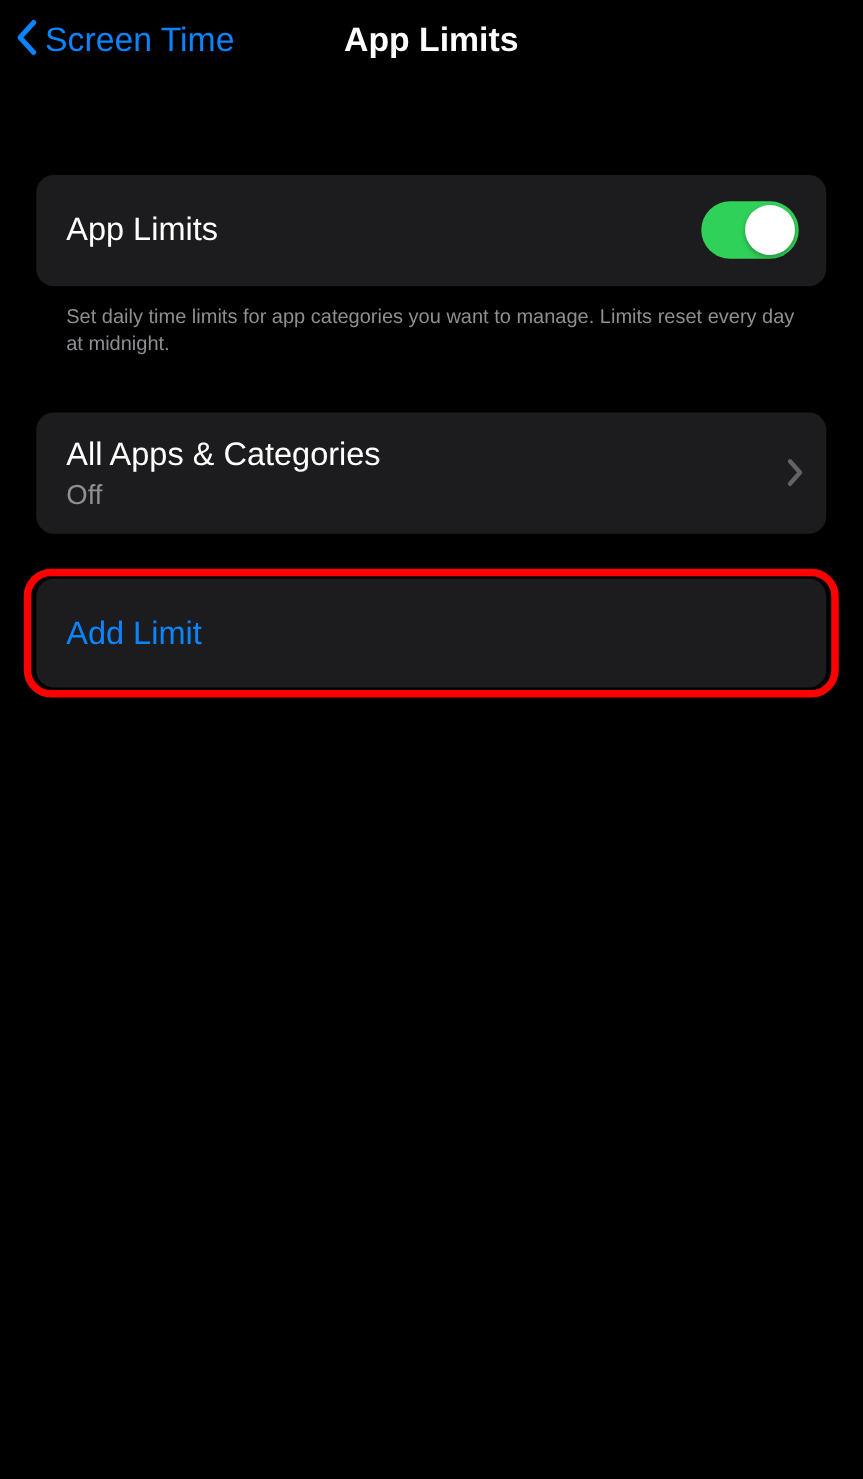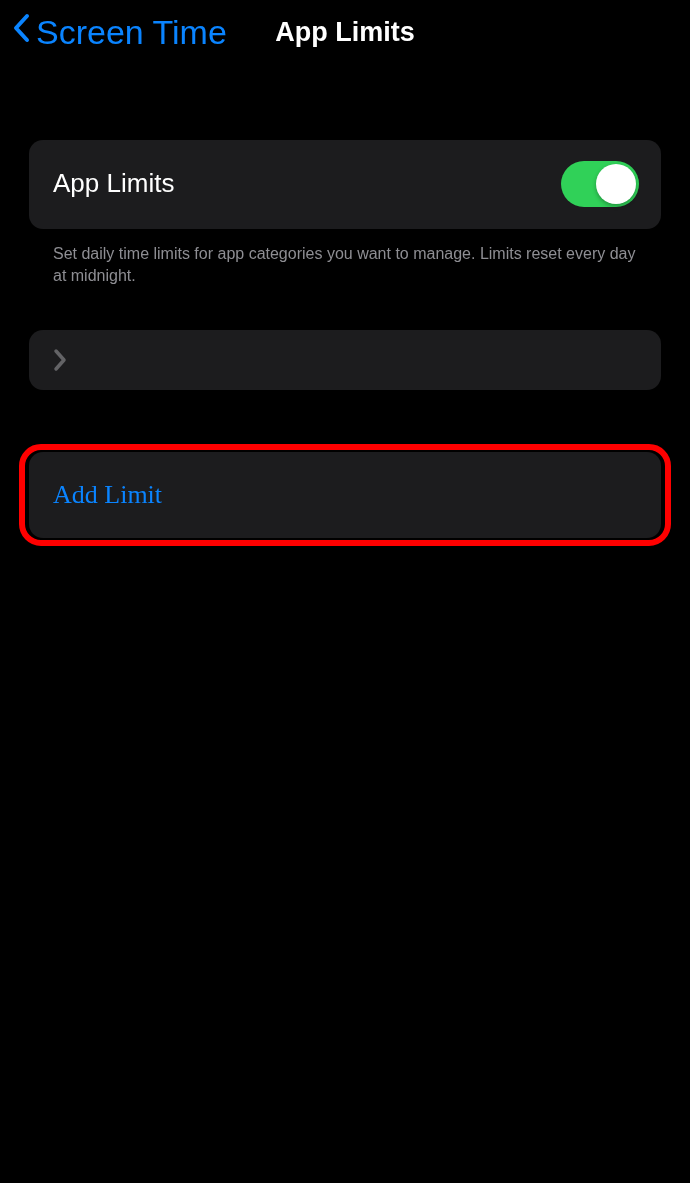--- a/index.html
+++ b/index.html
@@ -18,23 +18,23 @@
     }
     .nav-bar {
       display: flex;
       align-items: center;
       padding: 12px 18px 10px 12px;
       position: relative;
       height: 62px;
     }
     .back-button {
       display: flex;
-      align-items: flex-start;
+      align-items: center;
       color: #0a84ff;
-      font-size: 34px;
+      font-size: 27px;
       font-weight: 400;
       cursor: pointer;
       gap: 4px;
     }
     .chevron-back {
       width: 20px;
       height: 34px;
       display: inline-block;
     }
     .chevron-back svg {
@@ -113,24 +113,23 @@
     }
     .chevron-right {
       width: 14px;
       height: 24px;
       flex-shrink: 0;
     }
     .chevron-right svg {
       display: block;
     }
     .add-limit-wrapper {
-      margin-top: 62px;
+      margin-top: 36px;
       position: relative;
       padding: 0;
-      font-family: Liberation Serif, serif;
     }
     .add-limit-cell {
       background: #1c1c1e;
       border-radius: 14px;
       padding: 28px 24px;
       cursor: pointer;
       position: relative;
     }
     .add-limit-text {
       color: #0a84ff;
@@ -169,20 +168,24 @@
     <span class="cell-title">App Limits</span>
     <div class="toggle">
       <div class="toggle-knob"></div>
     </div>
   </div>
   <div class="footer-text">Set daily time limits for app categories you want to manage. Limits reset every day at midnight.</div>
 
   <div class="section-gap"></div>
 
   <div class="cell-nav">
+    <div class="cell-nav-left">
+      <span class="cell-title">All Apps &amp; Categories</span>
+      <span class="cell-subtitle">Off</span>
+    </div>
     <span class="chevron-right">
       <svg viewBox="0 0 14 24" width="14" height="24" fill="none">
         <path d="M3 3 L11 12 L3 21" stroke="#636366" stroke-width="3.5" stroke-linecap="round" stroke-linejoin="round"></path>
       </svg>
     </span>
   </div>
 
   <div class="add-limit-wrapper">
     <div class="add-limit-cell">
       <span class="add-limit-text">Add Limit</span>

